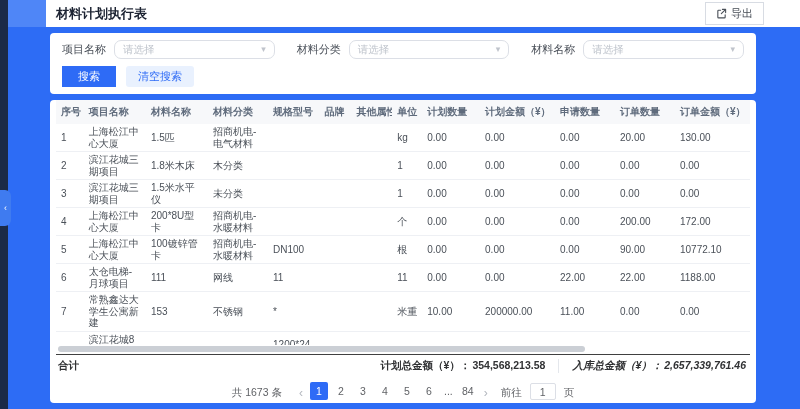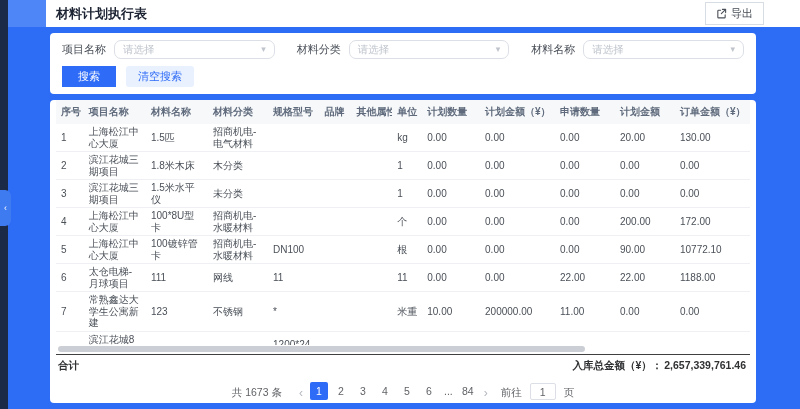--- a/index.html
+++ b/index.html
@@ -98,21 +98,21 @@
   .totals {
     flex:0 0 22px; display:flex; align-items:center;
     border-top:1px solid #404040; padding:0 2px;
   }
   .totals-label { font-size:10.5px; font-weight:bold; color:#303133; }
   .totals-items { margin-left:auto; display:flex; align-items:center; }
   .total-item {
     display:flex; gap:2px; padding:0 13px; font-size:10.5px; font-weight:bold;
     color:#303133; border-right:1px solid #e4e7ec; white-space:nowrap;
   }
-  .total-item:last-child { border-right:none; padding-right:2px; }
+  .total-item:last-child { border-right:none; padding-right:2px;font-style:italic; }
 
   
   .pagination {
     flex:0 0 27px; display:flex; align-items:flex-end; justify-content:center;
     gap:4px; font-size:10.5px; color:#606266; padding-bottom:3px;
   }
   .total-count { margin-right:10px; color:#606266; }
   .page-nav {
     background:transparent; border:none; color:#b4b8bf; font-size:12px;
     cursor:pointer; padding:0 3px; font-family:inherit;
@@ -203,21 +203,21 @@
                   <th class="col-1">项目名称</th>
                   <th class="col-2">材料名称</th>
                   <th class="col-3">材料分类</th>
                   <th class="col-4">规格型号</th>
                   <th class="col-5">品牌</th>
                   <th class="col-6">其他属性</th>
                   <th class="col-7">单位</th>
                   <th class="col-8">计划数量</th>
                   <th class="col-9">计划金额（¥）</th>
                   <th class="col-10">申请数量</th>
-                  <th class="col-11">计划金额</th>
+                  <th class="col-11">订单数量</th>
                   <th class="col-12">订单金额（¥）</th>
                 </tr>
             </thead>
             <tbody>
                 <tr>
                   <td class="col-0">1</td>
                   <td class="col-1">上海松江中心大厦</td>
                   <td class="col-2">1.5匹</td>
                   <td class="col-3">招商机电-电气材料</td>
                   <td class="col-4"></td>
@@ -256,21 +256,21 @@
                   <td class="col-7">1</td>
                   <td class="col-8">0.00</td>
                   <td class="col-9">0.00</td>
                   <td class="col-10">0.00</td>
                   <td class="col-11">0.00</td>
                   <td class="col-12">0.00</td>
                 </tr>
                 <tr>
                   <td class="col-0">4</td>
                   <td class="col-1">上海松江中心大厦</td>
-                  <td class="col-2">100*8U型卡</td>
+                  <td class="col-2">200*8U型卡</td>
                   <td class="col-3">招商机电-水暖材料</td>
                   <td class="col-4"></td>
                   <td class="col-5"></td>
                   <td class="col-6"></td>
                   <td class="col-7">个</td>
                   <td class="col-8">0.00</td>
                   <td class="col-9">0.00</td>
                   <td class="col-10">0.00</td>
                   <td class="col-11">200.00</td>
                   <td class="col-12">172.00</td>
@@ -301,21 +301,21 @@
                   <td class="col-7">11</td>
                   <td class="col-8">0.00</td>
                   <td class="col-9">0.00</td>
                   <td class="col-10">22.00</td>
                   <td class="col-11">22.00</td>
                   <td class="col-12">1188.00</td>
                 </tr>
                 <tr>
                   <td class="col-0">7</td>
                   <td class="col-1">常熟鑫达大学生公寓新建</td>
-                  <td class="col-2">123</td>
+                  <td class="col-2">153</td>
                   <td class="col-3">不锈钢</td>
                   <td class="col-4">*</td>
                   <td class="col-5"></td>
                   <td class="col-6"></td>
                   <td class="col-7">米重</td>
                   <td class="col-8">10.00</td>
                   <td class="col-9">200000.00</td>
                   <td class="col-10">11.00</td>
                   <td class="col-11">0.00</td>
                   <td class="col-12">0.00</td>
@@ -339,20 +339,24 @@
           </table>
         </div>
 
         <div class="hscroll">
           <div class="hscroll-thumb"></div>
         </div>
 
         <div class="totals">
           <span class="totals-label">合计</span>
           <div class="totals-items">
+              <span class="total-item">
+                <span class="total-label">计划总金额（¥）：</span>
+                <span class="total-value">354,568,213.58</span>
+              </span>
               <span class="total-item">
                 <span class="total-label">入库总金额（¥）：</span>
                 <span class="total-value">2,657,339,761.46</span>
               </span>
             </div>
         </div>
 
         <div class="pagination">
           <span class="total-count">共 1673 条</span>
           <button class="page-nav">‹</button>

